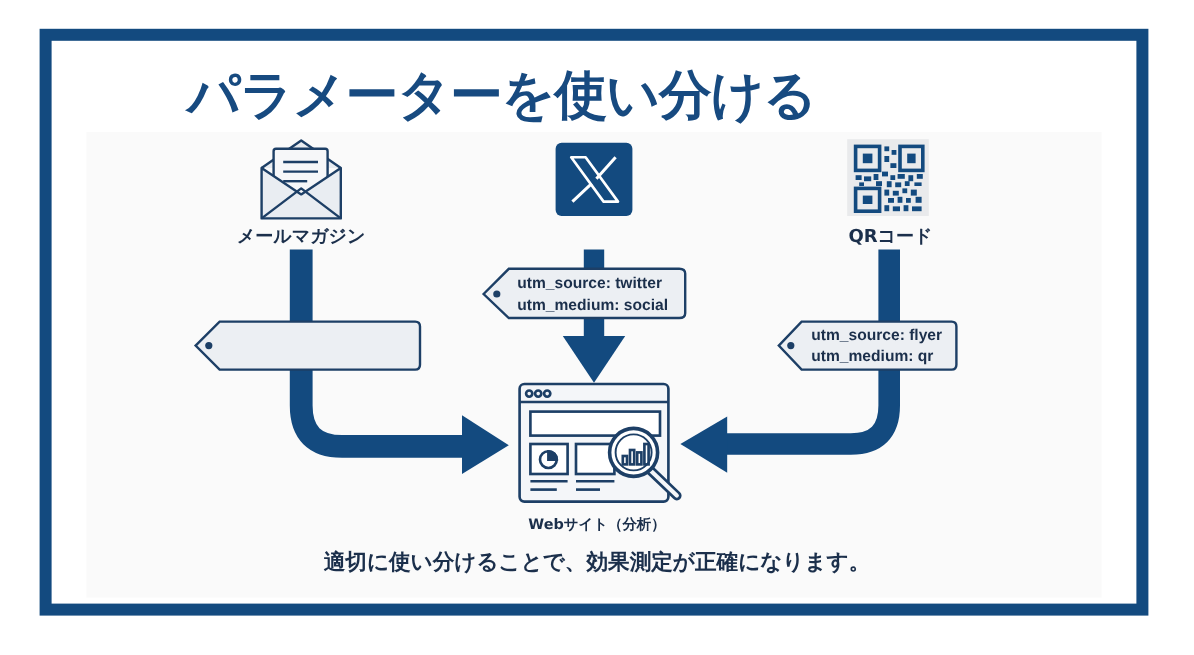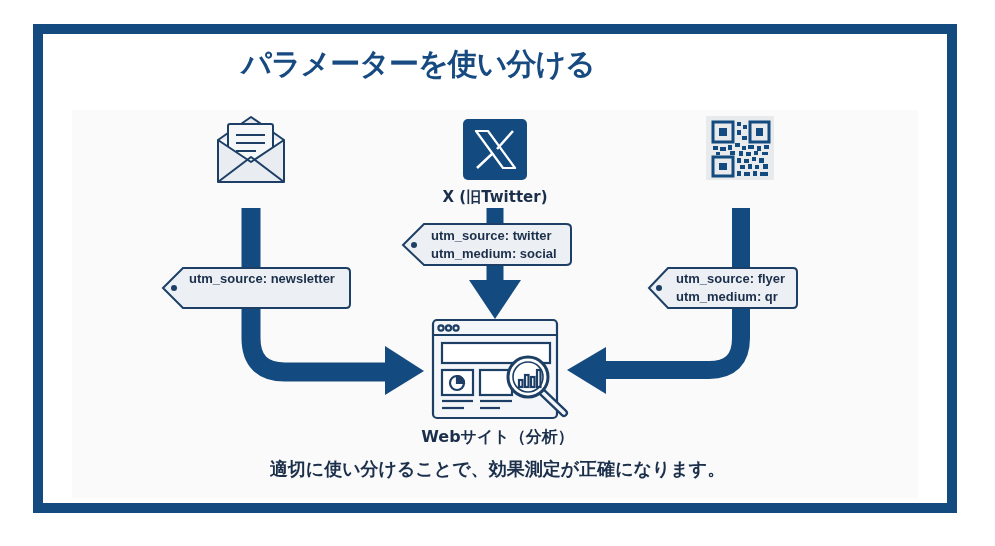--- a/index.html
+++ b/index.html
@@ -24,28 +24,28 @@
       width: 846px; height: 388px;
       background: #fafafa;
     }
     svg.art {
       position: absolute;
       left: 0; top: 0;
       width: 995px; height: 546px;
     }
     .title {
       position: absolute;
-      left: 0; top: 36px;
+      left: 0; top: 52px;
       width: 836px;
       height: 56px;
       line-height: 56px;
       text-align: center;
       font-family: "DejaVu Sans", sans-serif;
       font-weight: bold;
-      font-size: 30px;
+      font-size: 44px;
       color: #174a80;
       letter-spacing: -1px;
     }
     .src-label {
       position: absolute;
       top: 186px;
       width: 200px;
       height: 22px;
       line-height: 22px;
       text-align: center;
@@ -66,21 +66,21 @@
     .tag-text div { height: 18px; }
     .dest-label {
       position: absolute;
       left: 0; top: 426px;
       width: 995px;
       height: 22px;
       line-height: 22px;
       text-align: center;
       font-family: "DejaVu Sans", sans-serif;
       font-weight: bold;
-      font-size: 16px;
+      font-size: 12px;
       color: #1b2f4b;
     }
     .footer {
       position: absolute;
       left: 0; top: 456px;
       width: 995px;
       height: 26px;
       line-height: 26px;
       text-align: center;
       font-family: "DejaVu Sans", sans-serif;
@@ -208,24 +208,24 @@
         <rect x="519" y="380" width="3.5" height="7"></rect>
         <rect x="525" y="375" width="3.5" height="12"></rect>
         <rect x="531" y="377" width="3.5" height="10"></rect>
         <rect x="537" y="370" width="3.5" height="17"></rect>
       </g>
     </g>
   </svg>
 
   <div class="title">パラメーターを使い分ける</div>
 
-  <div class="src-label" style="left:395px;">X (旧Twitter)</div>
+  <div class="src-label" style="left:151px;">メールマガジン</div>
+  <div class="src-label" style="left:642px;">QRコード</div>
 
   <div class="tag-text" style="left:189px; top:270px;">
-    <div>utm_source: newsletter</div>
   </div>
   <div class="tag-text" style="left:676px; top:270px;">
     <div>utm_source: flyer</div>
     <div>utm_medium: qr</div>
   </div>
   <div class="tag-text" style="left:431px; top:227px;">
     <div>utm_source: twitter</div>
     <div>utm_medium: social</div>
   </div>
 

